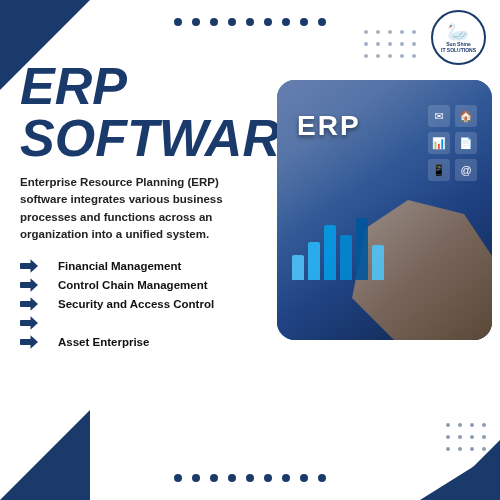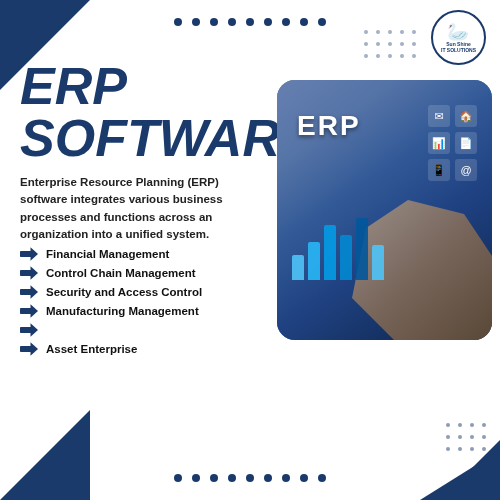--- a/index.html
+++ b/index.html
@@ -168,37 +168,37 @@
       color: #1a3a6b;
       line-height: 1;
       font-style: italic;
     }
 
     .description {
       font-size: 11.5px;
       color: #222;
       line-height: 1.5;
       max-width: 240px;
-      margin-bottom: 4px;
+      margin-bottom: 16px;
       font-weight: 600;
     }
 
     .features-list {
       list-style: none;
       max-width: 240px;
     }
 
     .features-list li {
       display: flex;
       align-items: center;
       font-size: 11.5px;
       font-weight: 700;
       color: #111;
       margin-bottom: 5px;
-      gap: 8px;
+      gap: 20px;
     }
 
     .arrow-svg {
       width: 18px;
       height: 14px;
       flex-shrink: 0;
     }
 
     
     .image-panel {
@@ -484,27 +484,20 @@
             <rect x="0" y="5" width="16" height="8" rx="1" fill="#1a3a6b"></rect>
             <polygon points="14,0 24,9 14,18" fill="#1a3a6b"></polygon>
           </svg>
           <span>Security and Access Control</span>
         </li>
         <li>
           <svg class="arrow-svg" viewBox="0 0 24 18">
             <rect x="0" y="5" width="16" height="8" rx="1" fill="#1a3a6b"></rect>
             <polygon points="14,0 24,9 14,18" fill="#1a3a6b"></polygon>
           </svg>
-          <span>Manufacturing Management</span>
-        </li>
-        <li>
-          <svg class="arrow-svg" viewBox="0 0 24 18">
-            <rect x="0" y="5" width="16" height="8" rx="1" fill="#1a3a6b"></rect>
-            <polygon points="14,0 24,9 14,18" fill="#1a3a6b"></polygon>
-          </svg>
         </li>
         <li>
           <svg class="arrow-svg" viewBox="0 0 24 18">
             <rect x="0" y="5" width="16" height="8" rx="1" fill="#1a3a6b"></rect>
             <polygon points="14,0 24,9 14,18" fill="#1a3a6b"></polygon>
           </svg>
           <span>Asset Enterprise</span>
         </li>
       </ul>
   </div>

